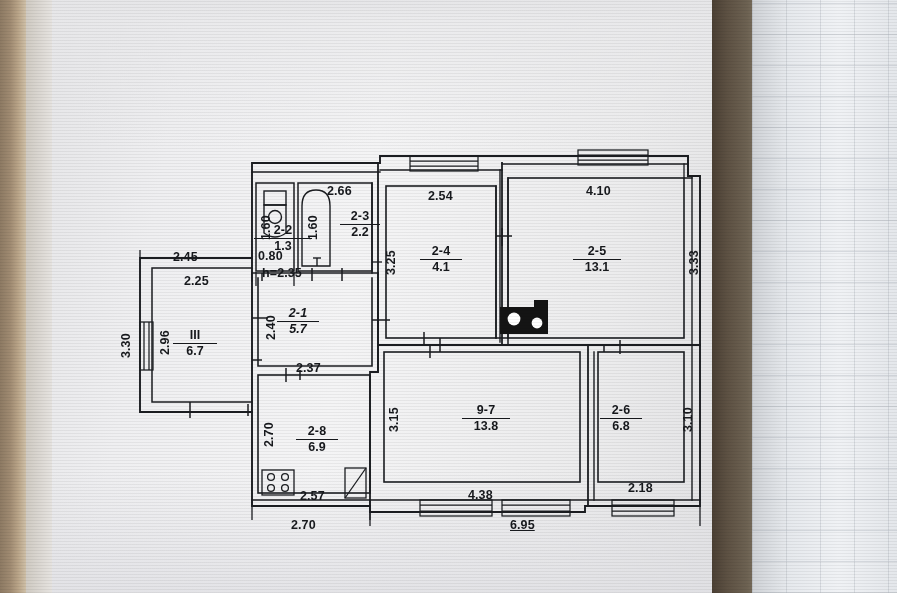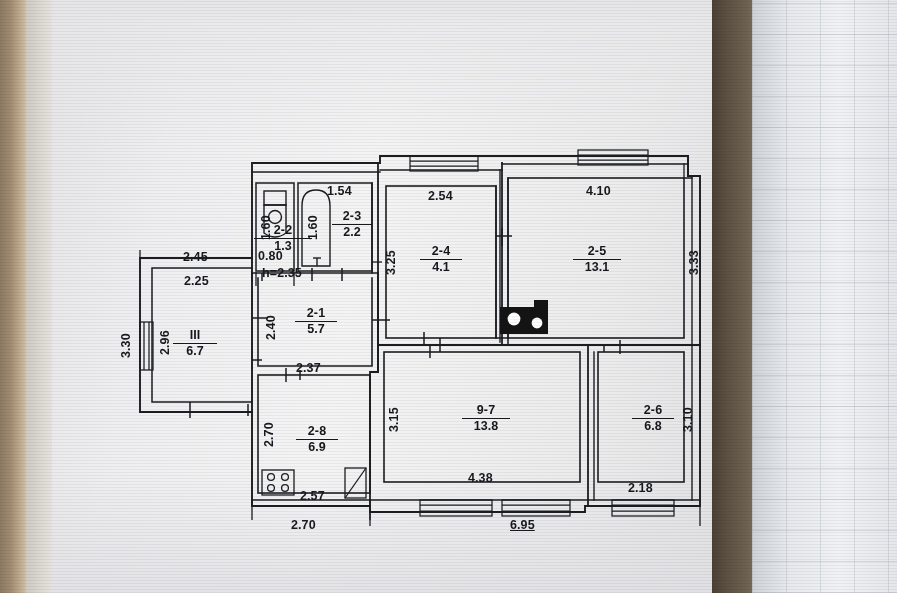--- a/index.html
+++ b/index.html
@@ -230,43 +230,43 @@
     </g>
 
     <g>
       <path d="M 500,307 L 534,307 L 534,300 L 548,300 L 548,334 L 500,334 Z" fill="#141414"></path>
       <circle cx="514" cy="319" r="6.4" fill="#ffffff"></circle>
       <circle cx="537" cy="323" r="5.4" fill="#ffffff"></circle>
     </g>
   </svg>
   </div>
 
-  <div class="lbl dim" style="left:327px;top:184px;">1.54</div>
+  <div class="lbl dim" style="left:327px;top:184px;">2.66</div>
   <div class="lbl dim" style="left:258px;top:249px;">0.80</div>
   <div class="lbl dim" style="left:262px;top:266px;">h=2.35</div>
   <div class="lbl dim v" style="left:259px;top:240px;transform:rotate(-90deg);">1.60</div>
   <div class="lbl dim v" style="left:306px;top:240px;transform:rotate(-90deg);">1.60</div>
 
   <div class="lbl room-name" style="left:254px;top:224px;width:58px;">
     <span class="num">2-2</span>
     <span class="area">1.3</span>
   </div>
-  <div class="lbl room-name" style="left:332px;top:210px;width:40px;">
+  <div class="lbl room-name" style="left:332px;top:210px;width:40px;padding-left:8px;">
     <span class="num">2-3</span>
     <span class="area">2.2</span>
   </div>
 
   <div class="lbl dim v" style="left:264px;top:340px;transform:rotate(-90deg);">2.40</div>
   <div class="lbl dim" style="left:296px;top:361px;">2.37</div>
-  <div class="lbl room-name" style="left:295px;top:307px;width:42px;">
+  <div class="lbl room-name" style="left:277px;top:307px;width:42px;font-style:italic;">
     <span class="num">2-1</span>
     <span class="area">5.7</span>
   </div>
 
-  <div class="lbl dim" style="left:173px;top:250px;margin-left:10px;">2.45</div>
+  <div class="lbl dim" style="left:173px;top:250px;">2.45</div>
   <div class="lbl dim" style="left:184px;top:274px;">2.25</div>
   <div class="lbl dim v" style="left:158px;top:355px;transform:rotate(-90deg);">2.96</div>
   <div class="lbl dim v" style="left:119px;top:358px;transform:rotate(-90deg);">3.30</div>
   <div class="lbl room-name" style="left:173px;top:329px;width:44px;">
     <span class="num">III</span>
     <span class="area">6.7</span>
   </div>
 
   <div class="lbl dim v" style="left:262px;top:447px;transform:rotate(-90deg);">2.70</div>
   <div class="lbl dim" style="left:300px;top:489px;">2.57</div>
@@ -284,29 +284,29 @@
   </div>
 
   <div class="lbl dim" style="left:586px;top:184px;">4.10</div>
   <div class="lbl dim v" style="left:687px;top:275px;transform:rotate(-90deg);">3.33</div>
   <div class="lbl room-name" style="left:573px;top:245px;width:48px;">
     <span class="num">2-5</span>
     <span class="area">13.1</span>
   </div>
 
   <div class="lbl dim v" style="left:387px;top:432px;transform:rotate(-90deg);">3.15</div>
-  <div class="lbl dim" style="left:468px;top:471px;">4.38</div>
+  <div class="lbl dim" style="left:468px;top:488px;">4.38</div>
   <div class="lbl dim" style="left:510px;top:518px;text-decoration:underline;">6.95</div>
   <div class="lbl room-name" style="left:462px;top:404px;width:48px;">
     <span class="num">9-7</span>
     <span class="area">13.8</span>
   </div>
 
   <div class="lbl dim v" style="left:681px;top:432px;transform:rotate(-90deg);">3.10</div>
   <div class="lbl dim" style="left:628px;top:481px;">2.18</div>
-  <div class="lbl room-name" style="left:632px;top:404px;width:42px;">
+  <div class="lbl room-name" style="left:600px;top:404px;width:42px;">
     <span class="num">2-6</span>
     <span class="area">6.8</span>
   </div>
 
 
   <div class="noise"></div>
 </div>
 
 </body></html>

